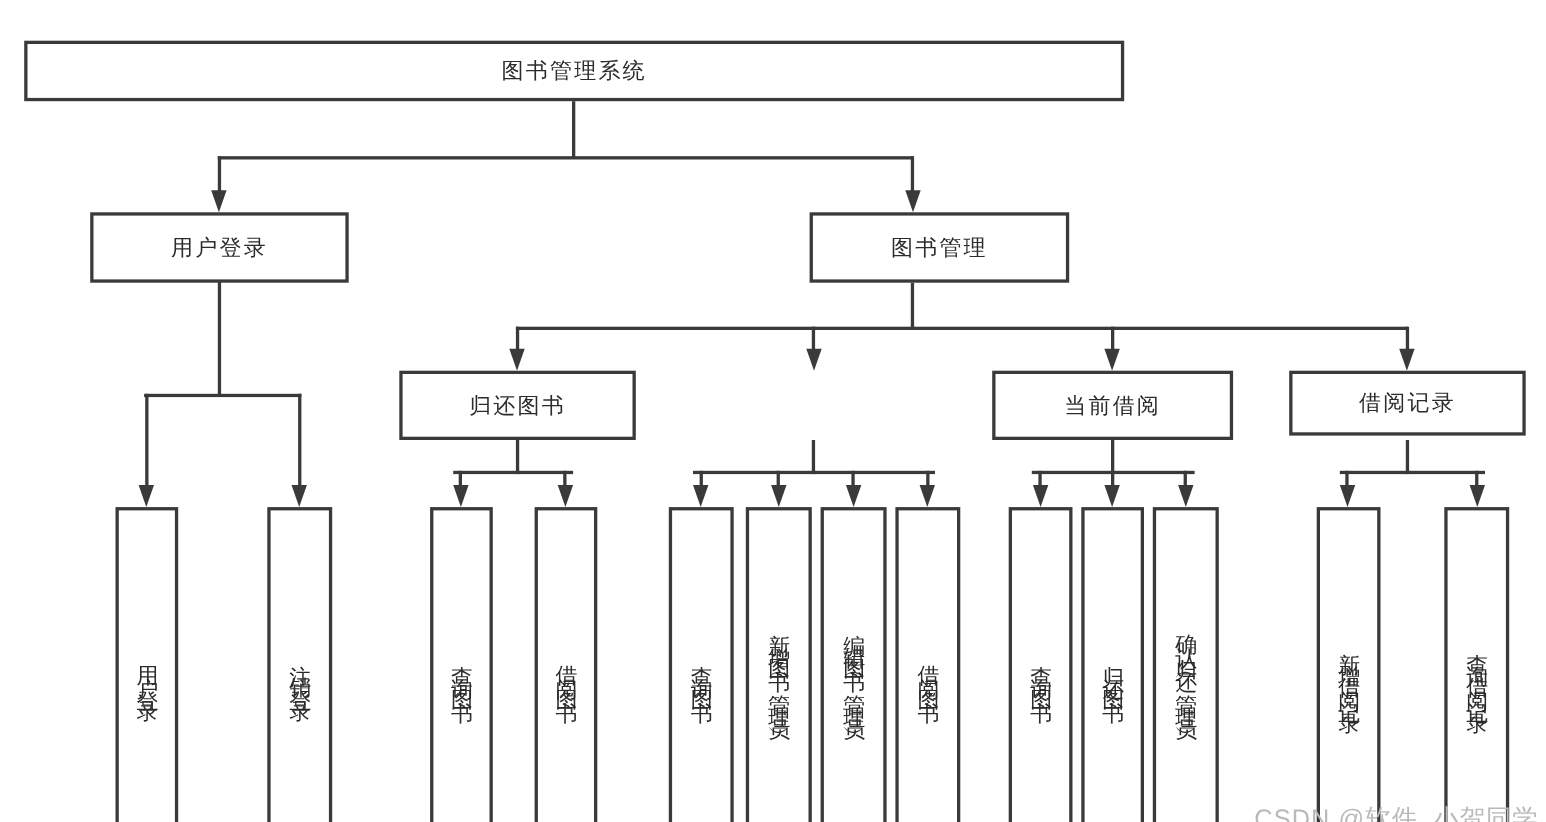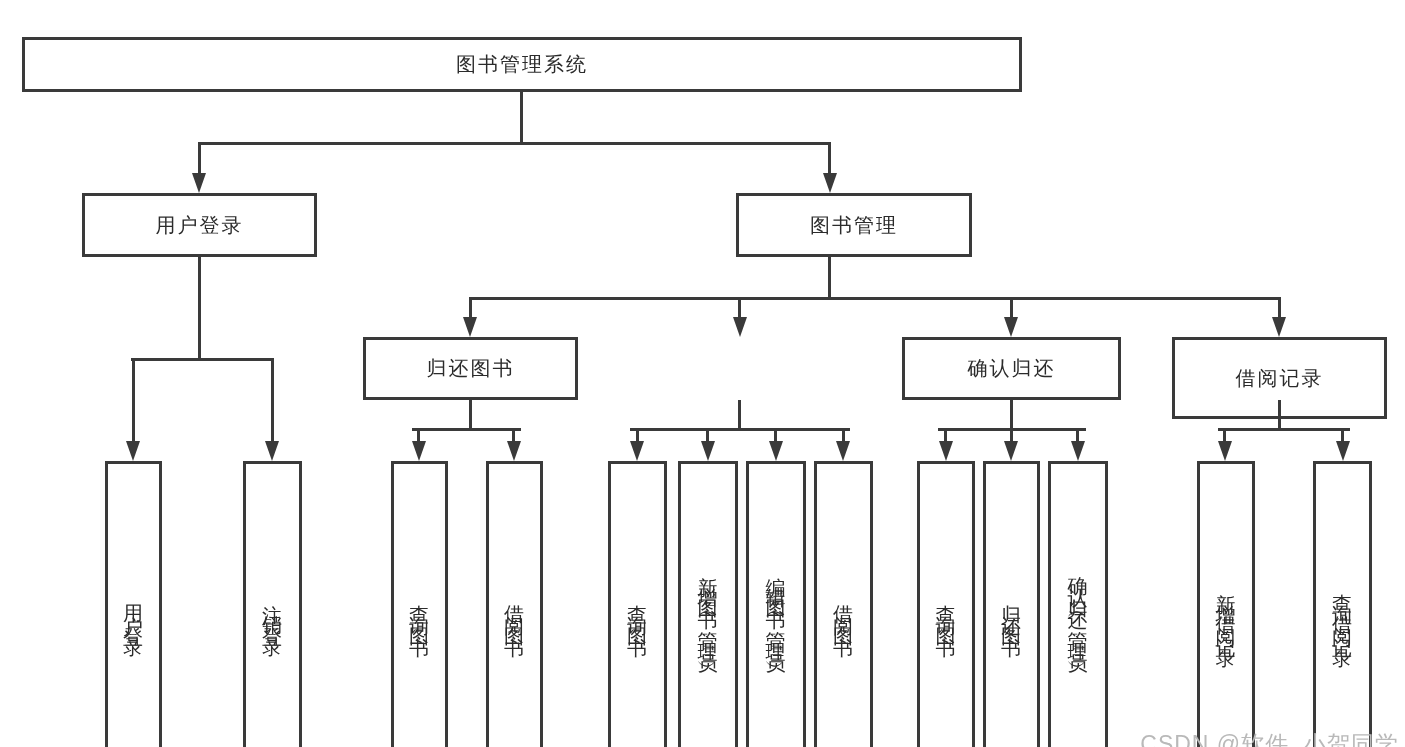--- a/index.html
+++ b/index.html
@@ -106,23 +106,23 @@
   <div class="arrow" style="left:733px;top:293px;"></div>
   <div class="vline" style="left:1010px;top:273px;height:22px;"></div>
   <div class="arrow" style="left:1004px;top:293px;"></div>
   <div class="vline" style="left:1278px;top:273px;height:22px;"></div>
   <div class="arrow" style="left:1272px;top:293px;"></div>
 
   <div class="box" style="left:363px;top:313px;width:215px;height:63px;">
     <span class="hlabel">归还图书</span>
   </div>
   <div class="box" style="left:902px;top:313px;width:219px;height:63px;">
-    <span class="hlabel">确认归还</span>
-  </div>
-  <div class="box" style="left:1172px;top:313px;width:215px;height:82px;">
+    <span class="hlabel">当前借阅</span>
+  </div>
+  <div class="box" style="left:1172px;top:313px;width:215px;height:59px;">
     <span class="hlabel">借阅记录</span>
   </div>
 
   <div class="vline" style="left:469px;top:376px;height:31px;"></div>
   <div class="hline" style="left:412px;top:404px;width:109px;"></div>
   <div class="vline" style="left:417px;top:404px;height:16px;"></div>
   <div class="arrow" style="left:412px;top:417px;"></div>
   <div class="vline" style="left:512px;top:404px;height:16px;"></div>
   <div class="arrow" style="left:507px;top:417px;"></div>
 

